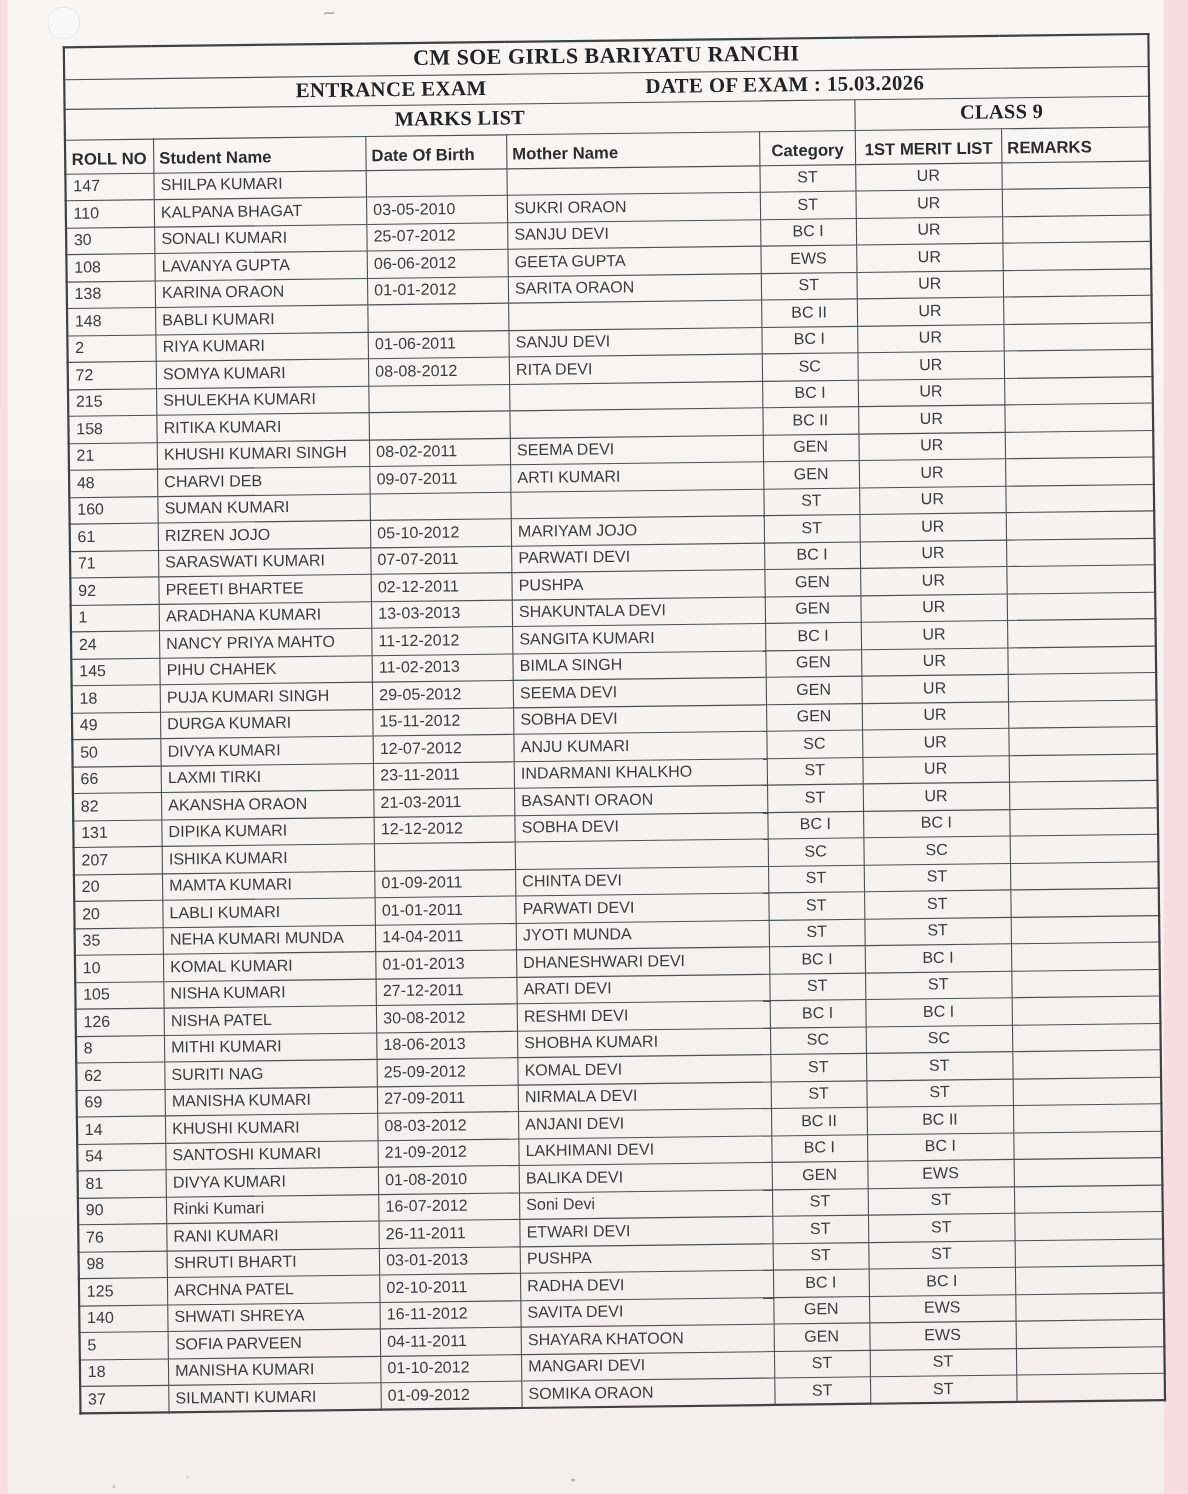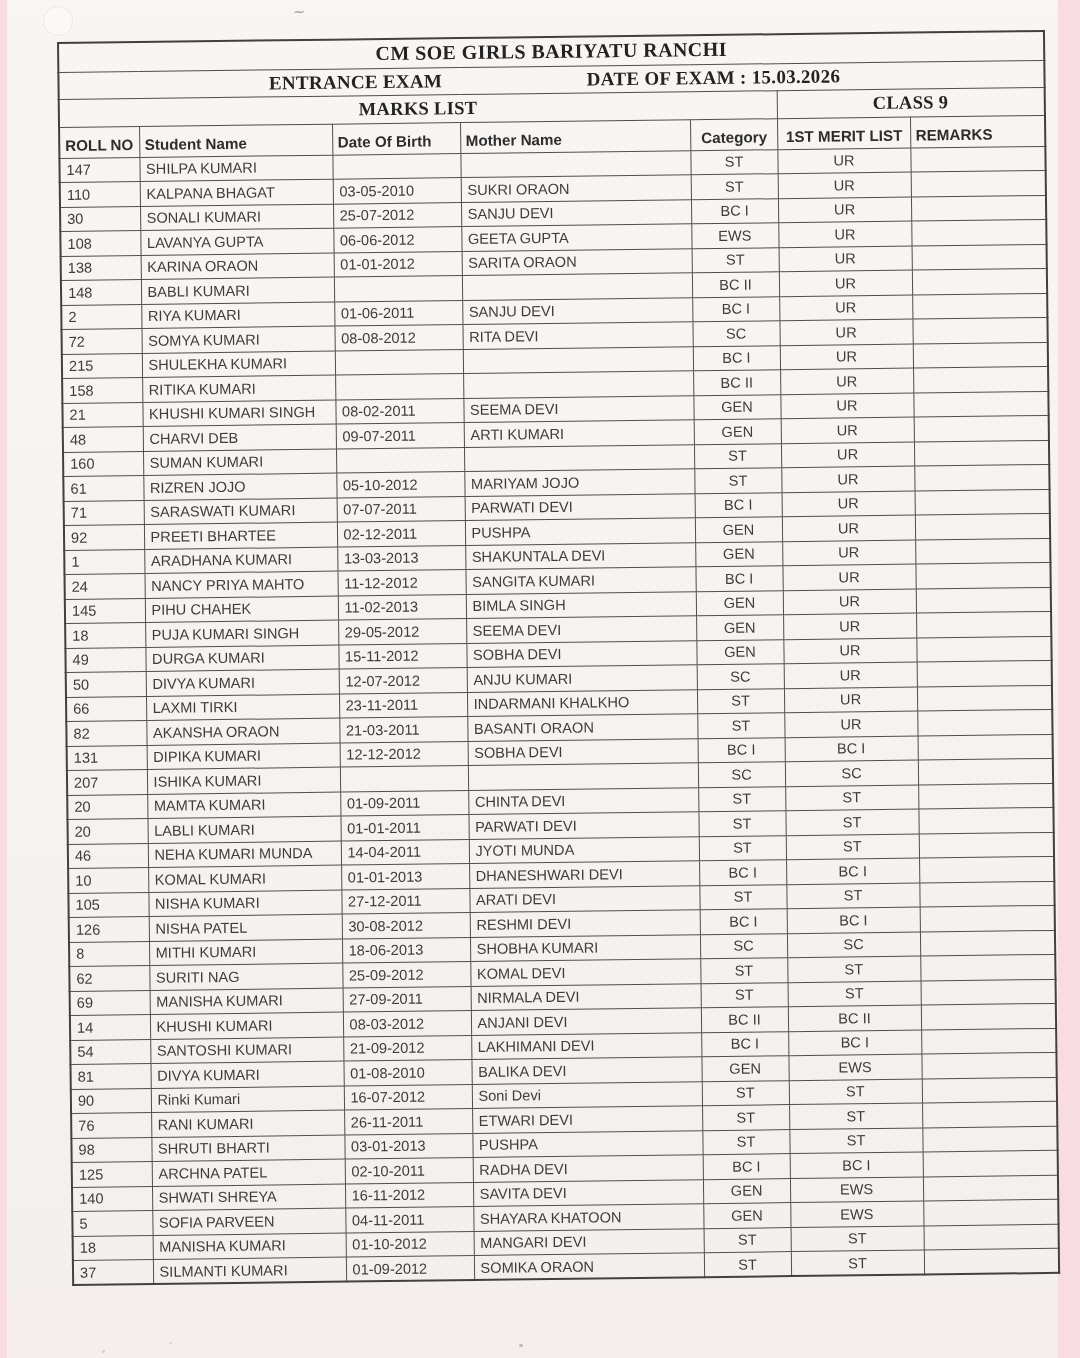--- a/index.html
+++ b/index.html
@@ -369,21 +369,21 @@
         <tr>
           <td class="c-roll">20</td>
           <td class="c-name">LABLI KUMARI</td>
           <td class="c-dob">01-01-2011</td>
           <td class="c-mother">PARWATI DEVI</td>
           <td class="c-cat">ST</td>
           <td class="c-merit">ST</td>
           <td class="c-remarks"></td>
         </tr>
         <tr>
-          <td class="c-roll">46</td>
+          <td class="c-roll">35</td>
           <td class="c-name">NEHA KUMARI MUNDA</td>
           <td class="c-dob">14-04-2011</td>
           <td class="c-mother">JYOTI MUNDA</td>
           <td class="c-cat">ST</td>
           <td class="c-merit">ST</td>
           <td class="c-remarks"></td>
         </tr>
         <tr>
           <td class="c-roll">10</td>
           <td class="c-name">KOMAL KUMARI</td>

